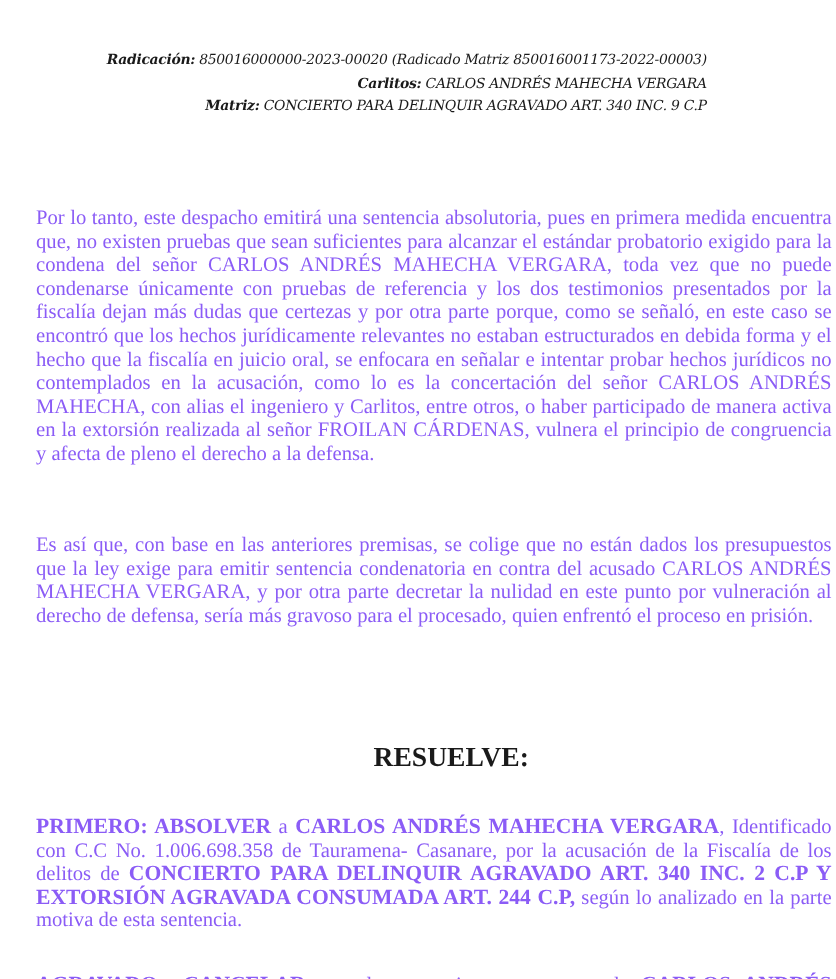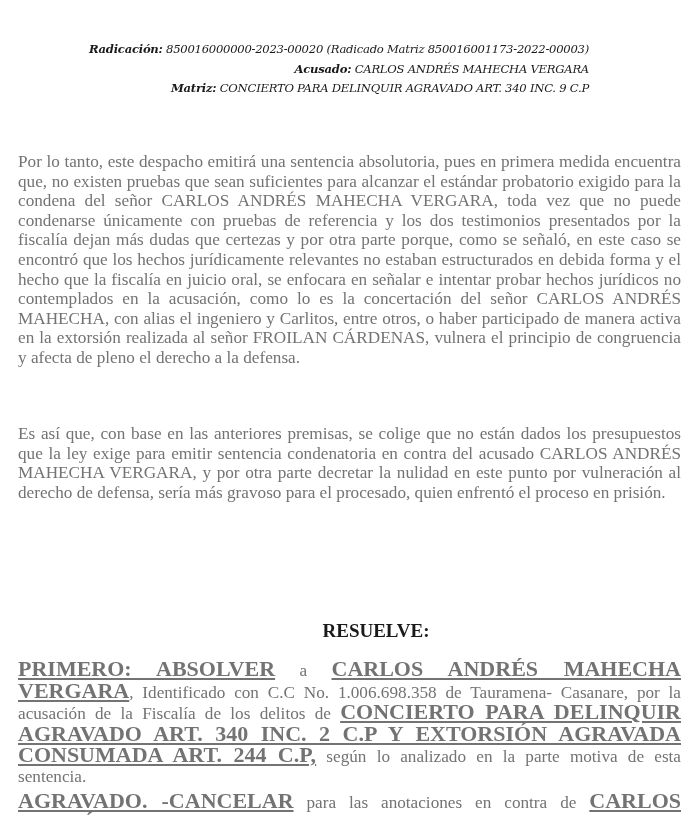--- a/index.html
+++ b/index.html
@@ -29,60 +29,61 @@
       font-family: "DejaVu Serif", serif;
       font-style: italic;
       font-size: 11.6px;
       line-height: 19.5px;
       letter-spacing: -0.25px;
       color: #1a1a1a;
     }
     .header b { font-weight: bold; }
     .body-text {
       position: absolute;
-      left: 18px;
+      left: 30px;
       width: 663px;
       font-family: "Liberation Serif", serif;
       font-size: 17.2px;
       line-height: 19.6px;
       text-align: justify;
-      color: #737373;
+      color: #8b5cf6;
+      margin-top: 20px;
     }
     .p1 { top: 152px; }
     .p2 { top: 424px; }
     .p3 { top: 542px; }
     .resuelve {
       position: absolute;
       left: 0;
       width: 697px;
       top: 621px;
       text-align: center;
       font-family: "Liberation Serif", serif;
       font-weight: bold;
-      font-size: 19px;
+      font-size: 23px;
       line-height: 20px;
       padding-left: 55px;
       box-sizing: border-box;
     }
     .p4 { top: 659px; }
     .p5 { top: 791px; }
-    .strong { font-weight: bold; font-size: 22px; text-decoration: underline; }
+    .strong { font-weight: bold; font-size: 18px; }
   </style>
 </head>
 <body>
 
 <div class="page">
 
   <div class="header">
     <div>
       <b>Radicación:</b>
       <span>850016000000-2023-00020 (Radicado Matriz 850016001173-2022-00003)</span>
     </div>
     <div>
-      <b>Acusado:</b>
+      <b>Carlitos:</b>
       <span>CARLOS ANDRÉS MAHECHA VERGARA</span>
     </div>
     <div>
       <b>Matriz:</b>
       <span>CONCIERTO PARA DELINQUIR AGRAVADO ART. 340 INC. 9 C.P</span>
     </div>
   </div>
 
   <div class="body-text p1">Por lo tanto, este despacho emitirá una sentencia absolutoria, pues en primera medida encuentra que, no existen pruebas que sean suficientes para alcanzar el estándar probatorio exigido para la condena del señor CARLOS ANDRÉS MAHECHA VERGARA, toda vez que no puede condenarse únicamente con pruebas de referencia y los dos testimonios presentados por la fiscalía dejan más dudas que certezas y por otra parte porque, como se señaló,  en este caso se encontró que los hechos jurídicamente relevantes no estaban estructurados en debida forma y el hecho que la fiscalía en juicio oral, se enfocara en señalar e intentar probar hechos jurídicos no contemplados en la acusación, como lo es la concertación del señor CARLOS ANDRÉS MAHECHA, con alias el ingeniero y Carlitos, entre otros, o haber participado de manera activa en la extorsión realizada al señor FROILAN CÁRDENAS, vulnera el principio de congruencia y afecta de pleno el derecho a la defensa.</div>
 

